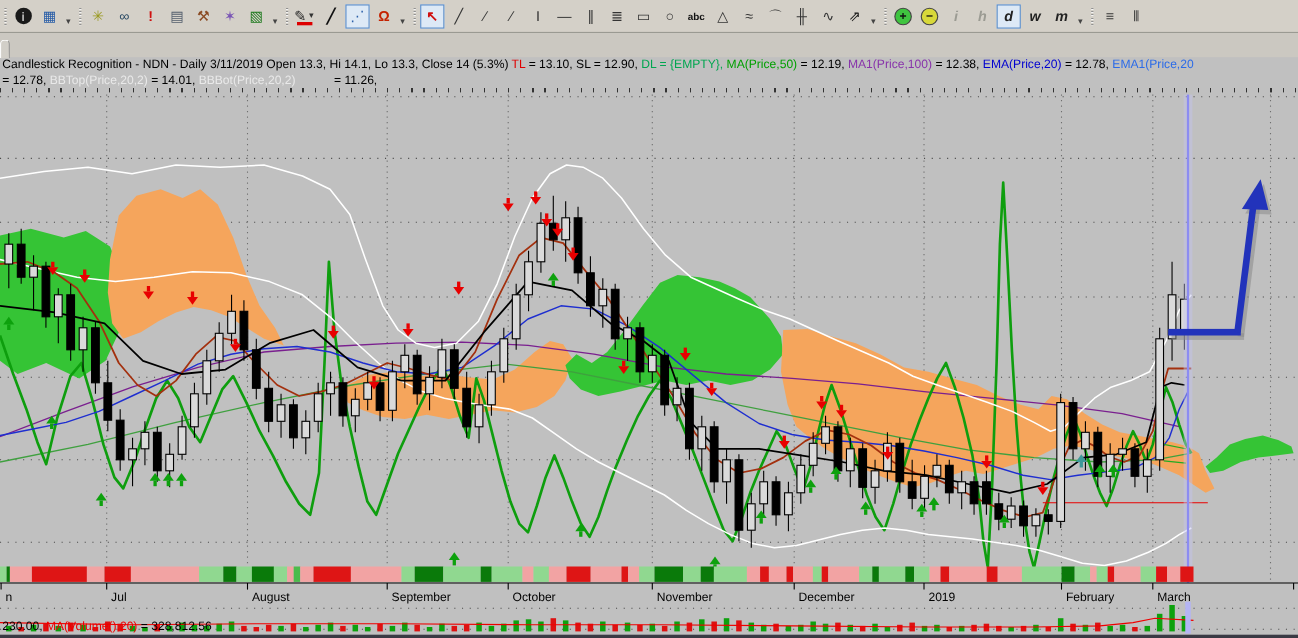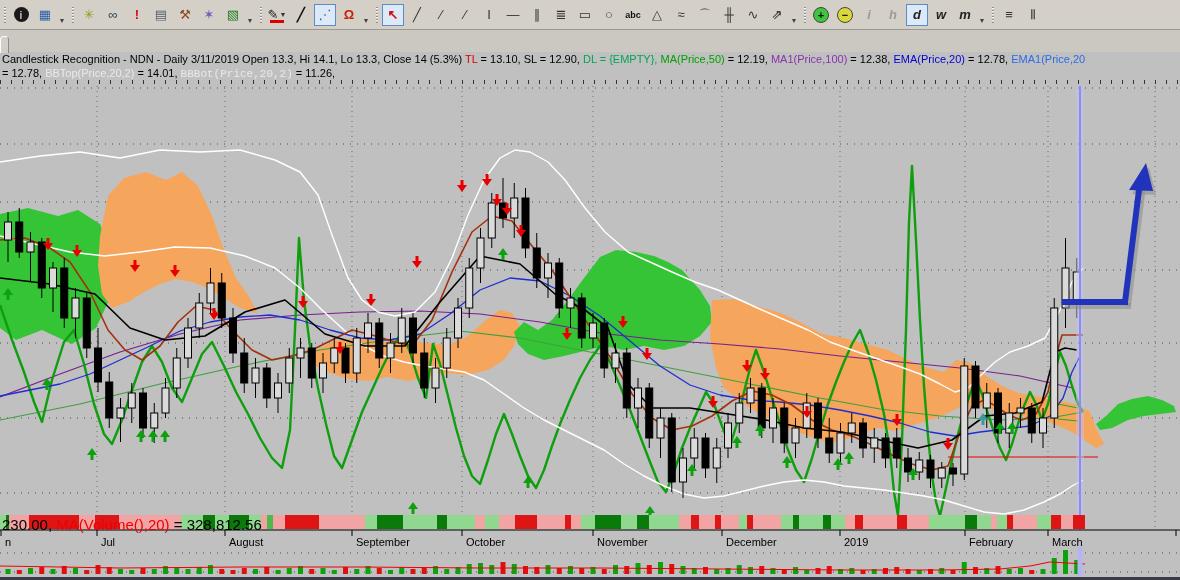--- a/index.html
+++ b/index.html
@@ -28,21 +28,21 @@
                font-size:7px;display:flex;align-items:center;justify-content:center;color:#333}
   .subbar{position:absolute;top:30px;left:0;width:1180px;height:22px;background:#CBC8C1}
   .tabcorner{position:absolute;top:36px;left:0;width:7px;height:16px;background:#D2CFC8;
              border:1px solid #fbfbfb;border-right-color:#8a8a8a;border-bottom:none;border-radius:4px 4px 0 0}
   .tline{position:absolute;left:2px;font-size:11px;white-space:nowrap;z-index:4;letter-spacing:0}
   #t1{top:53px}
   #t2{top:67px}
   .topticks{position:absolute;top:80px;left:0;width:1180px;height:4px;
             background:repeating-linear-gradient(90deg,#333 0 1px,transparent 1px 11px)}
   #chart{position:absolute;top:85px;left:0}
-  #vollabel{position:absolute;top:516px;left:2px;font-size:15px;white-space:nowrap;z-index:4}
+  #vollabel{position:absolute;top:564px;left:2px;font-size:11px;white-space:nowrap;z-index:4}
 </style>
 </head>
 <body>
 
 <div class="toolbar">
     <div class="tgroup">
       <div class="tbtn">
         <span class="round">ℹ</span>
       </div>
       <div class="tbtn" style="color: rgb(43, 95, 168);">▦</div>
@@ -100,21 +100,21 @@
       <div class="ovf">▼</div>
     </div>
     <div class="tgroup">
       <div class="tbtn" style="color: rgb(51, 51, 51);">≡</div>
       <div class="tbtn" style="color: rgb(51, 51, 51);">⫴</div>
     </div>
   </div>
 <div class="subbar"></div>
 <div class="tabcorner"></div>
 <div class="tline" id="t1"><span style="color: rgb(0, 0, 0);">Candlestick Recognition - NDN - Daily 3/11/2019 Open 13.3, Hi 14.1, Lo 13.3, Close 14 (5.3%) </span><span style="color: rgb(224, 0, 0);">TL</span><span style="color: rgb(0, 0, 0);"> = 13.10, </span><span style="color: rgb(0, 0, 0);">SL</span><span style="color: rgb(0, 0, 0);"> = 12.90, </span><span style="color: rgb(0, 166, 80);">DL = {EMPTY},</span><span style="color: rgb(0, 0, 0);"> </span><span style="color: rgb(0, 160, 0);">MA(Price,50)</span><span style="color: rgb(0, 0, 0);"> = 12.19, </span><span style="color: rgb(136, 51, 170);">MA1(Price,100)</span><span style="color: rgb(0, 0, 0);"> = 12.38, </span><span style="color: rgb(0, 0, 208);">EMA(Price,20)</span><span style="color: rgb(0, 0, 0);"> = 12.78, </span><span style="color: rgb(43, 107, 232);">EMA1(Price,20</span></div>
-<div class="tline" id="t2"><span style="color: rgb(0, 0, 0);">= 12.78, </span><span style="color: rgb(233, 233, 233);">BBTop(Price,20,2)</span><span style="color: rgb(0, 0, 0);"> = 14.01, </span><span style="color: rgb(233, 233, 233); font-family: Liberation Mono, monospace;">BBBot(Price,20,2)</span><span style="color: rgb(0, 0, 0);"> = 11.26,</span></div>
+<div class="tline" id="t2"><span style="color: rgb(0, 0, 0);">= 12.78, </span><span style="color: rgb(233, 233, 233);">BBTop(Price,20,2)</span><span style="color: rgb(0, 0, 0);"> = 14.01, </span><span style="color: rgb(233, 233, 233);">BBBot(Price,20,2)</span><span style="color: rgb(0, 0, 0); padding-left: 32px;"> = 11.26,</span></div>
 <div class="topticks"></div>
 <svg id="chart" width="1180" height="495" viewBox="0 85 1180 495">
     <line x1="0" y1="88" x2="1180" y2="88" stroke="#4A4A4A" stroke-width="1" stroke-dasharray="1 6"></line>
     <line x1="0" y1="144" x2="1180" y2="144" stroke="#4A4A4A" stroke-width="1" stroke-dasharray="1 6"></line>
     <line x1="0" y1="202" x2="1180" y2="202" stroke="#4A4A4A" stroke-width="1" stroke-dasharray="1 6"></line>
     <line x1="0" y1="270" x2="1180" y2="270" stroke="#4A4A4A" stroke-width="1" stroke-dasharray="1 6"></line>
     <line x1="0" y1="343" x2="1180" y2="343" stroke="#4A4A4A" stroke-width="1" stroke-dasharray="1 6"></line>
     <line x1="0" y1="418" x2="1180" y2="418" stroke="#4A4A4A" stroke-width="1" stroke-dasharray="1 6"></line>
     <line x1="0" y1="493" x2="1180" y2="493" stroke="#4A4A4A" stroke-width="1" stroke-dasharray="1 6"></line>
     <line x1="97" y1="86" x2="97" y2="530" stroke="#6F6F6F" stroke-width="1" stroke-dasharray="1 4"></line>

